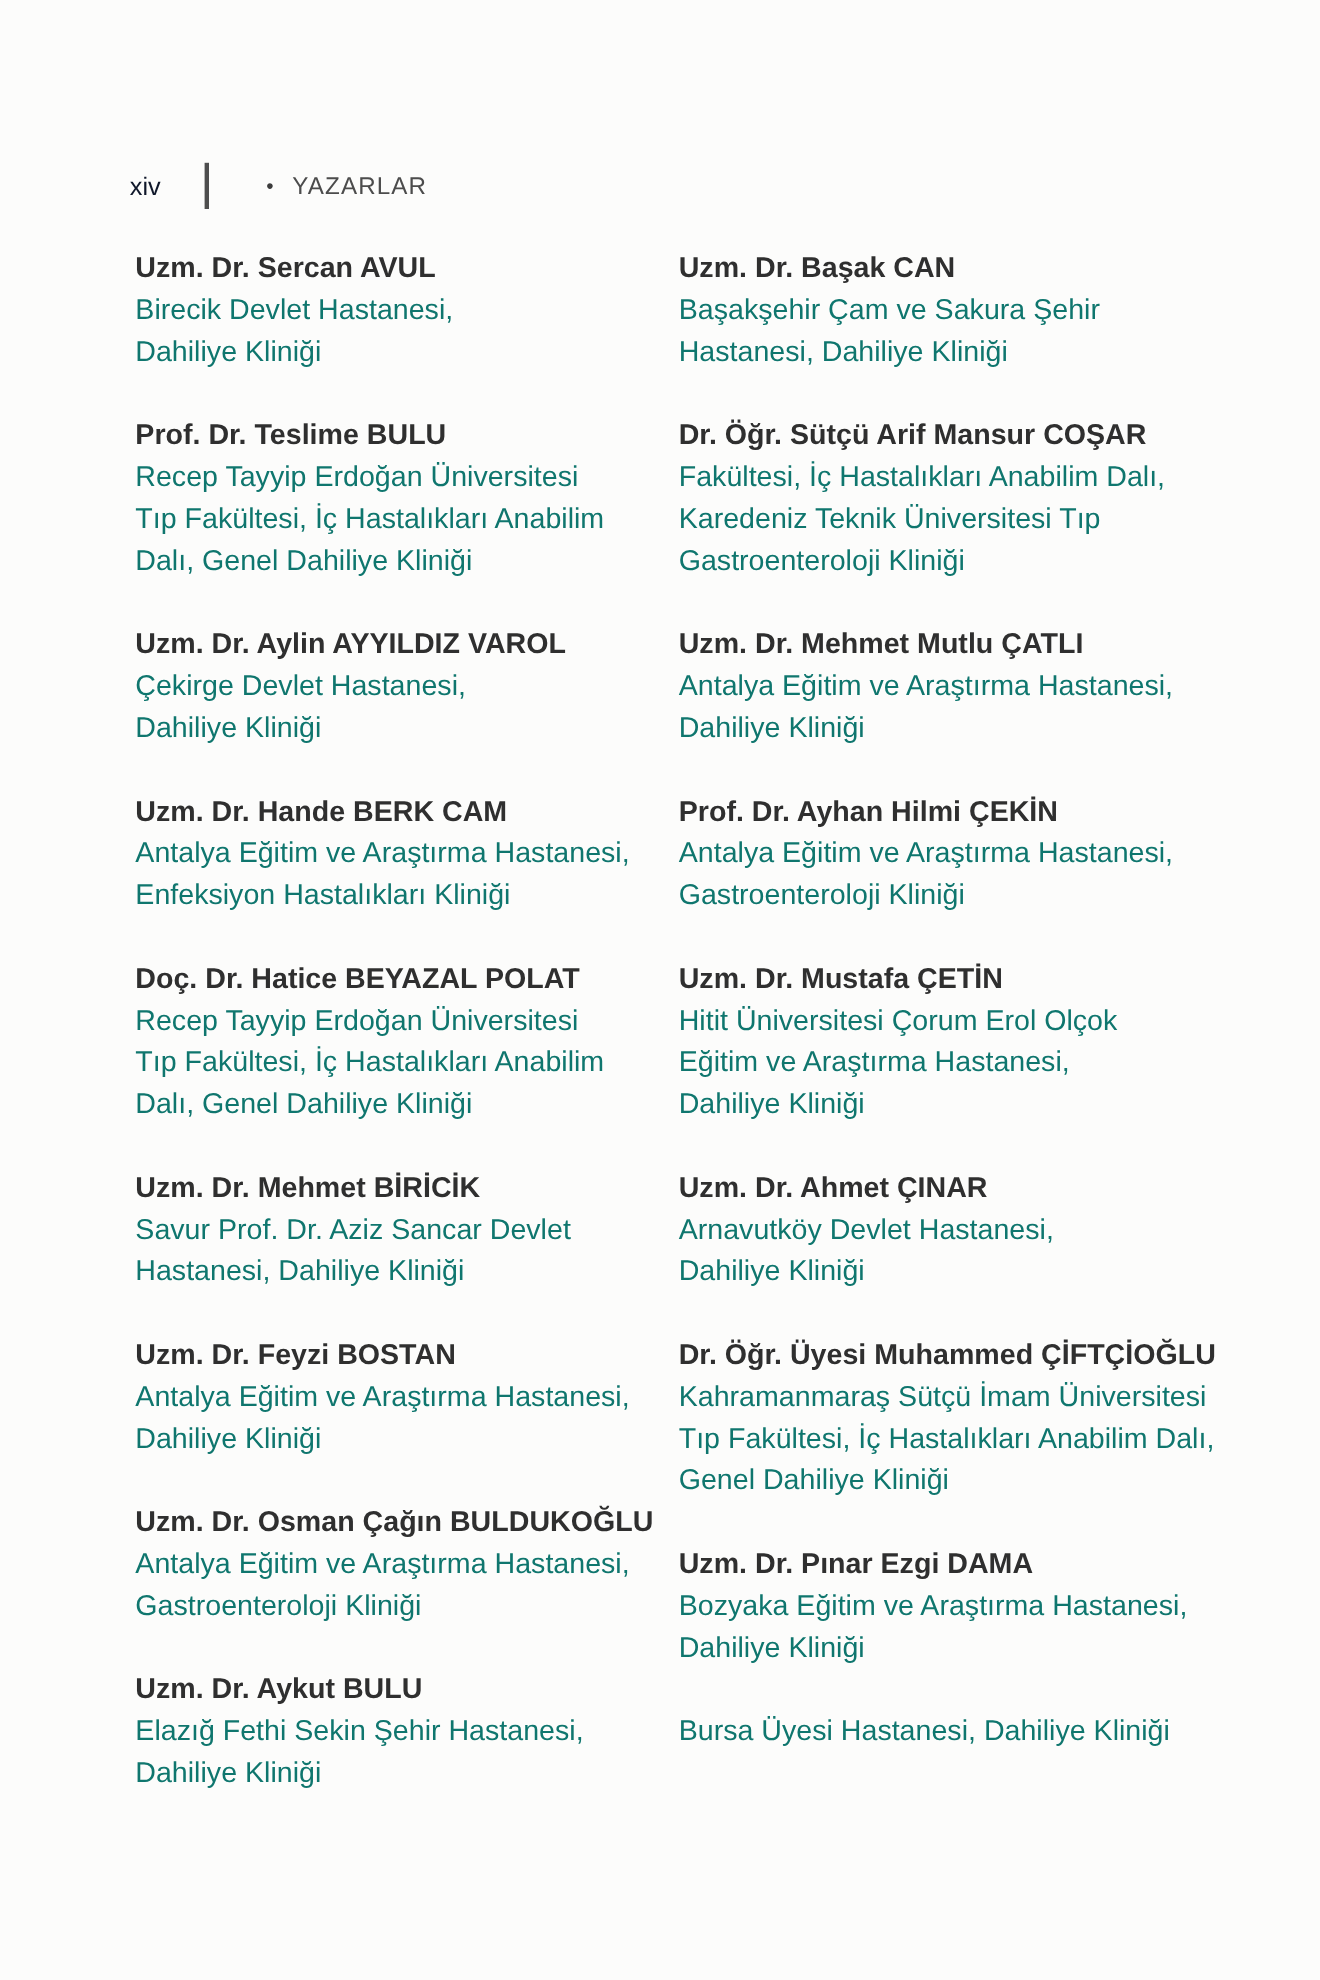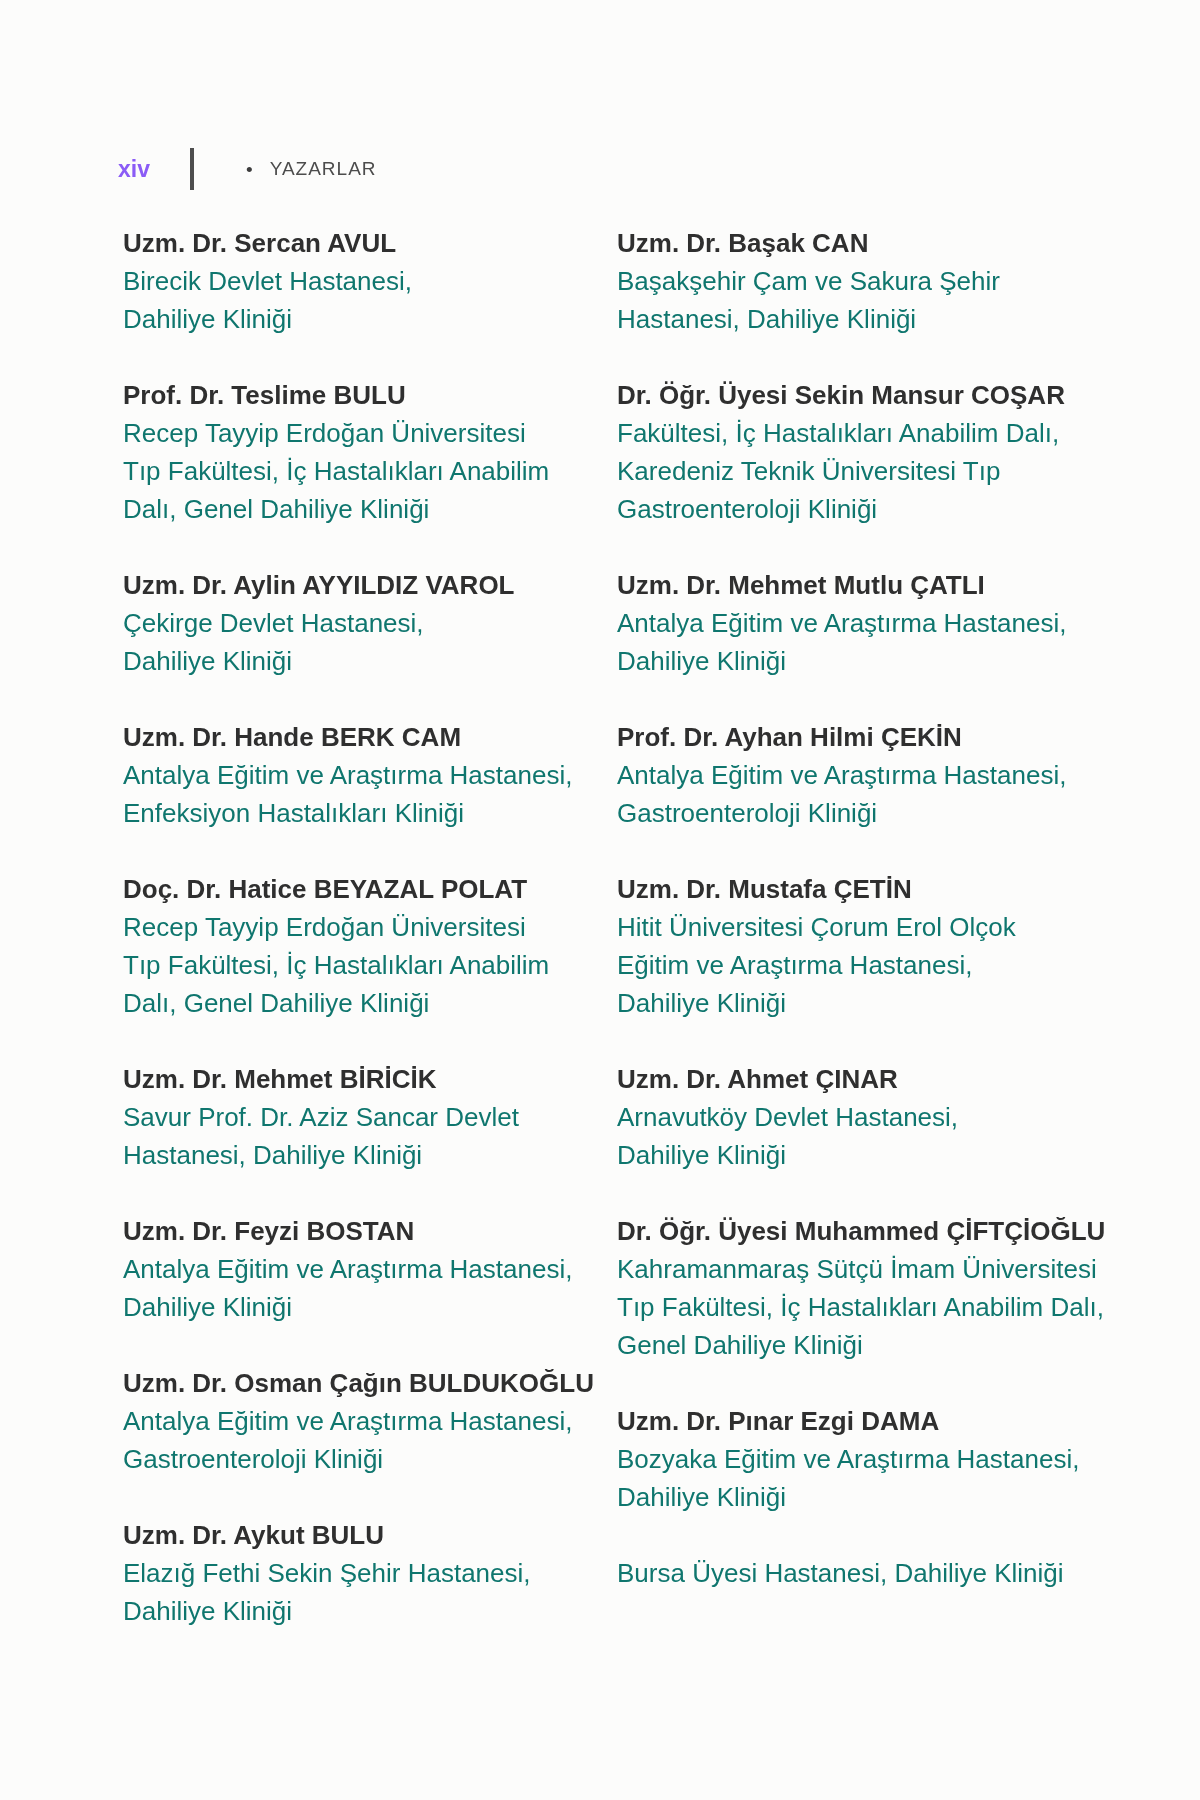--- a/index.html
+++ b/index.html
@@ -17,39 +17,39 @@
   
   .running-head {
     position:absolute;
     left:118px;
     top:146px;
     height:46px;
     display:flex;
     align-items:center;
   }
   .page-number {
-    font-weight:bold;
+    font-weight:normal;
     font-size:23px;
-    color:#8b5cf6;
+    color:#0f172a;
   }
   .head-rule {
     width:4px;
     height:42px;
     background:#4e4e4e;
     margin-left:40px;
   }
   .head-bullet {
     margin-left:52px;
     font-size:19px;
     color:#3c3c3c;
     line-height:1;
   }
   .head-title {
     margin-left:17px;
-    font-size:19px;
+    font-size:22px;
     letter-spacing:1px;
     color:#4c4c4c;
   }
 
   
   .col {
     position:absolute;
     top:212px;
   }
   .col-left  { left:123px; }
@@ -132,21 +132,21 @@
     </div>
   </div>
 
   <div class="col col-right">
     <div class="entry">
       <div class="entry-name">Uzm. Dr. Başak CAN</div>
       <div class="entry-line">Başakşehir Çam ve Sakura Şehir</div>
       <div class="entry-line">Hastanesi, Dahiliye Kliniği</div>
     </div>
     <div class="entry">
-      <div class="entry-name">Dr. Öğr. Üyesi Sekin Mansur COŞAR</div>
+      <div class="entry-name">Dr. Öğr. Sütçü Arif Mansur COŞAR</div>
       <div class="entry-line">Fakültesi,  İç Hastalıkları Anabilim Dalı,</div>
       <div class="entry-line">Karedeniz Teknik Üniversitesi Tıp</div>
       <div class="entry-line">Gastroenteroloji Kliniği</div>
     </div>
     <div class="entry">
       <div class="entry-name">Uzm. Dr. Mehmet Mutlu ÇATLI</div>
       <div class="entry-line">Antalya Eğitim ve Araştırma Hastanesi,</div>
       <div class="entry-line">Dahiliye Kliniği</div>
     </div>
     <div class="entry">

